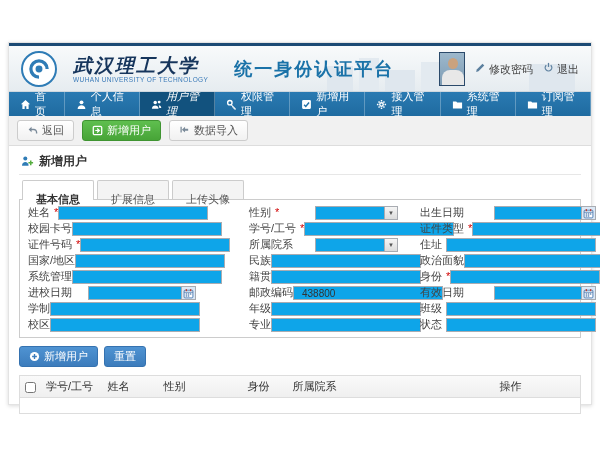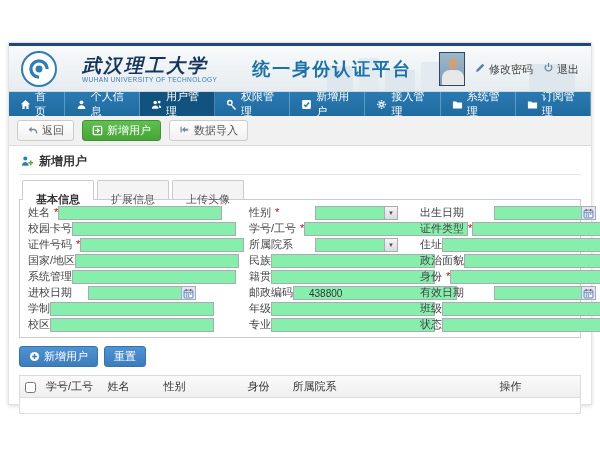--- a/index.html
+++ b/index.html
@@ -12,40 +12,40 @@
   .topline { height:3px; background:#1b4a74; }
   .hdr { position:relative; height:46px;
     background:
       linear-gradient(#dfe7ee,#dfe7ee) 318px 20px / 26px 26px no-repeat,
       linear-gradient(#e3eaf0,#e3eaf0) 350px 12px / 20px 34px no-repeat,
       linear-gradient(#dfe7ee,#dfe7ee) 376px 24px / 30px 22px no-repeat,
       linear-gradient(#e3eaf0,#e3eaf0) 412px 16px / 22px 30px no-repeat,
       linear-gradient(#dfe7ee,#dfe7ee) 520px 18px / 46px 28px no-repeat,
       linear-gradient(#f8fafb,#e6ecf0);
     border-bottom:1px solid #cfd8df; }
-  .brand { position:absolute; left:12px; top:5px; display:flex; align-items:center; gap:25px; }
+  .brand { position:absolute; left:12px; top:5px; display:flex; align-items:center; gap:16px; }
   .logo { width:36px; height:36px; border-radius:50%; background:#fff;
     border:2px solid #2f7cb6; display:flex; align-items:center; justify-content:center; }
   .uni-cn { font-size:19px; font-weight:bold; color:#16355c; letter-spacing:2px;
     font-family:"Liberation Serif","DejaVu Serif",serif; font-style:italic; line-height:20px; }
   .uni-en { font-size:6.5px; color:#3a7ab8; letter-spacing:.4px; }
   .platform { font-size:18px; font-weight:bold; color:#1a72a8; margin-left:10px; letter-spacing:2px; }
   .hdr-right { position:absolute; right:12px; top:6px; display:flex; align-items:center; gap:10px; }
   .avatar { width:26px; height:34px; border:1px solid #2b4a6b; background:linear-gradient(#9db8cc,#7e9cb4);
     position:relative; overflow:hidden; }
   .avatar .head { position:absolute; left:8px; top:5px; width:10px; height:11px; border-radius:50%; background:#caa27e; }
   .avatar .shirt { position:absolute; left:2px; top:17px; width:22px; height:17px; border-radius:8px 8px 0 0; background:#e8e8e8; }
   .hlink { display:flex; align-items:flex-start; gap:3px; font-size:11px; color:#444; cursor:pointer; }
   .hlink .ic { color:#5b7f9e; }
 
   
   .nav { display:flex; height:24px; background:linear-gradient(#2a7ab2,#1f6ba0); }
   .nav-item { display:flex; align-items:center; gap:4px; padding:0 11px; font-size:11px;
     color:#fff; cursor:pointer; border-right:1px solid rgba(255,255,255,.28); }
-  .nav-item.active { background:#12527e; }
+  .nav-item.active { background:#12527e;font-style:italic; }
 
   
   .toolbar { height:30px; background:#f1f1f1; border-bottom:1px solid #ddd;
     display:flex; align-items:center; gap:8px; padding:0 8px; }
   .btn { display:inline-flex; align-items:center; gap:4px; font-size:11px; height:21px;
     padding:0 9px; border-radius:3px; cursor:pointer; }
   .btn-light { background:linear-gradient(#fff,#f1f1f1); border:1px solid #ccc; color:#555; }
   .btn-light .ic { color:#7a8a99; }
   .btn-green { background:linear-gradient(#5fbf4f,#47a437); border:1px solid #3f9431; color:#fff; }
   .btn-blue { background:linear-gradient(#4f93d2,#3c7cbc); border:1px solid #3572b0; color:#fff; }
@@ -61,22 +61,22 @@
   .panel { border:1px solid #ccc; background:#fff; padding:6px 8px 5px; }
 
   .form-cols { display:flex; }
   .fcol { display:flex; flex-direction:column; gap:2px; }
   .fcol1 { width:168px; } .fcol2 { width:178px; margin-left:24px; } .fcol3 { width:176px; margin-left:22px; }
   .frow { display:flex; align-items:flex-end; height:14px; }
   .flabel { font-size:11px; color:#444; white-space:nowrap; }
   .fcol1 .flabel { width:60px; } .fcol2 .flabel { width:66px;margin-left:29px; } .fcol3 .flabel { width:74px; }
   .req { color:#d10000; margin-left:1px; }
   .fctrl { flex:1; display:flex; }
-  .tin { flex:1; height:14px; border:1px solid #a9acb2; background:#86efac; font-size:10px;
-    padding:0 15px; font-family:inherit; color:#333; display:flex; align-items:center; }
+  .tin { flex:1; height:14px; border:1px solid #a9acb2; background:#0ea5e9; font-size:10px;
+    padding:0 8px; font-family:inherit; color:#333; display:flex; align-items:center; }
   input.tin { outline:none; }
   .selwrap,.datewrap { position:relative; padding-right:14px; }
   .selarrow { position:absolute; right:0; top:0; bottom:0; width:13px;
     background:linear-gradient(#f5f5f5,#dcdcdc); border-left:1px solid #a9acb2;
     font-size:6px; color:#555; display:flex; align-items:center; justify-content:center; cursor:pointer; }
   .calbtn { position:absolute; right:0; top:0; bottom:0; width:14px; background:#dce8f5;
     border-left:1px solid #a9acb2; display:flex; align-items:center; justify-content:center; cursor:pointer; }
 
   .actions { display:flex; gap:6px; margin-top:8px; }
 

